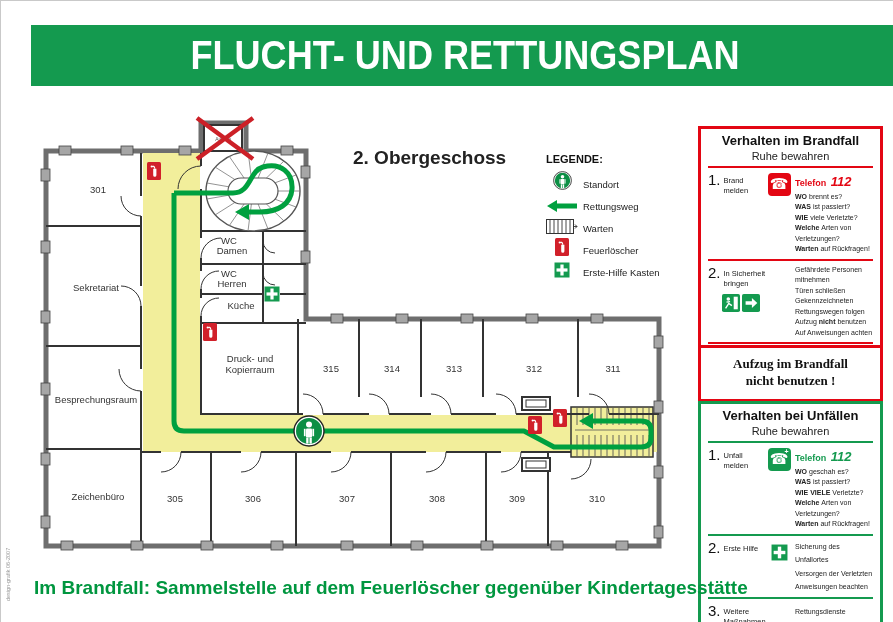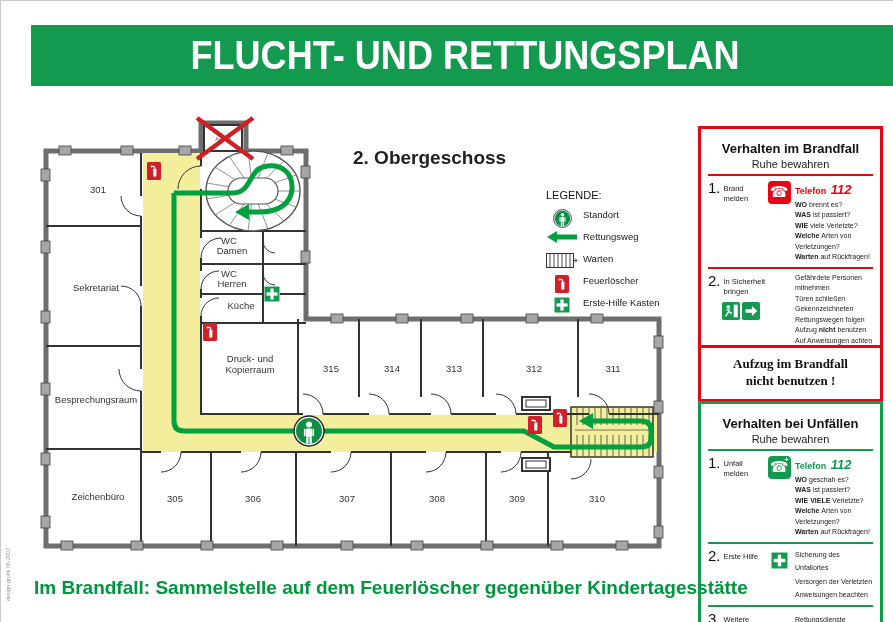--- a/index.html
+++ b/index.html
@@ -6,32 +6,32 @@
   .page{position:relative;width:893px;height:622px;background:#fff;border:1px solid #c9c9c9;
         font-family:"Liberation Sans",sans-serif;overflow:hidden;}
   
   .header{position:absolute;left:30px;top:24px;width:868px;height:61px;background:#149a4f;
           display:flex;align-items:center;justify-content:center;}
   .header span{color:#fff;font-weight:bold;font-size:41px;white-space:nowrap;transform:scaleX(.88);letter-spacing:0;}
   
   .floor-title{position:absolute;left:352px;top:146px;font-size:19px;font-weight:bold;color:#222;}
   
   .legend{position:absolute;left:545px;top:152px;width:150px;}
-  .legend-title{font-size:11px;font-weight:normal;color:#111;margin-bottom:8px;margin-top:36px;}
-  .legend-row{display:flex;align-items:flex-start;height:17px;margin-bottom:5px;}
+  .legend-title{font-size:11px;font-weight:bold;color:#111;margin-bottom:8px;}
+  .legend-row{display:flex;align-items:flex-end;height:17px;margin-bottom:5px;}
   .legend-ic{width:32px;flex:none;display:flex;justify-content:center;align-items:center;}
   .legend-lb{font-size:9.5px;color:#222;margin-left:5px;}
   
   .plan{position:absolute;left:0;top:0;width:893px;height:622px;}
   .rl{font-size:9.5px;fill:#333;}
   
   .panel{position:absolute;left:697px;width:185px;background:#fff;box-sizing:border-box;padding:5px 7px 6px 7px;}
   .panel.red{border:3px solid #e30613;}
   .panel.green{border:3px solid #149a4f;}
-  .p-title{text-align:center;font-size:13px;font-weight:bold;color:#111;line-height:1.15;margin-top:8px;}
+  .p-title{text-align:center;font-size:13px;font-weight:bold;color:#111;line-height:1.15;}
   .p-sub{text-align:center;font-size:11px;color:#222;margin-top:1px;}
   .rule{border:none;margin:4px 0;}
   .rule.r{border-top:2px solid #e30613;}
   .rule.g{border-top:2px solid #149a4f;}
   .prow{display:flex;align-items:flex-start;margin:2px 0;}
   .pleft{width:58px;flex:none;display:flex;}
   .pleft.col{flex-direction:column;}
   .pl-top{display:flex;}
   .pnum{font-size:15px;color:#111;margin-right:3px;line-height:1;}
   .plabel{font-size:7.5px;color:#222;padding-top:4px;line-height:1.3;}

